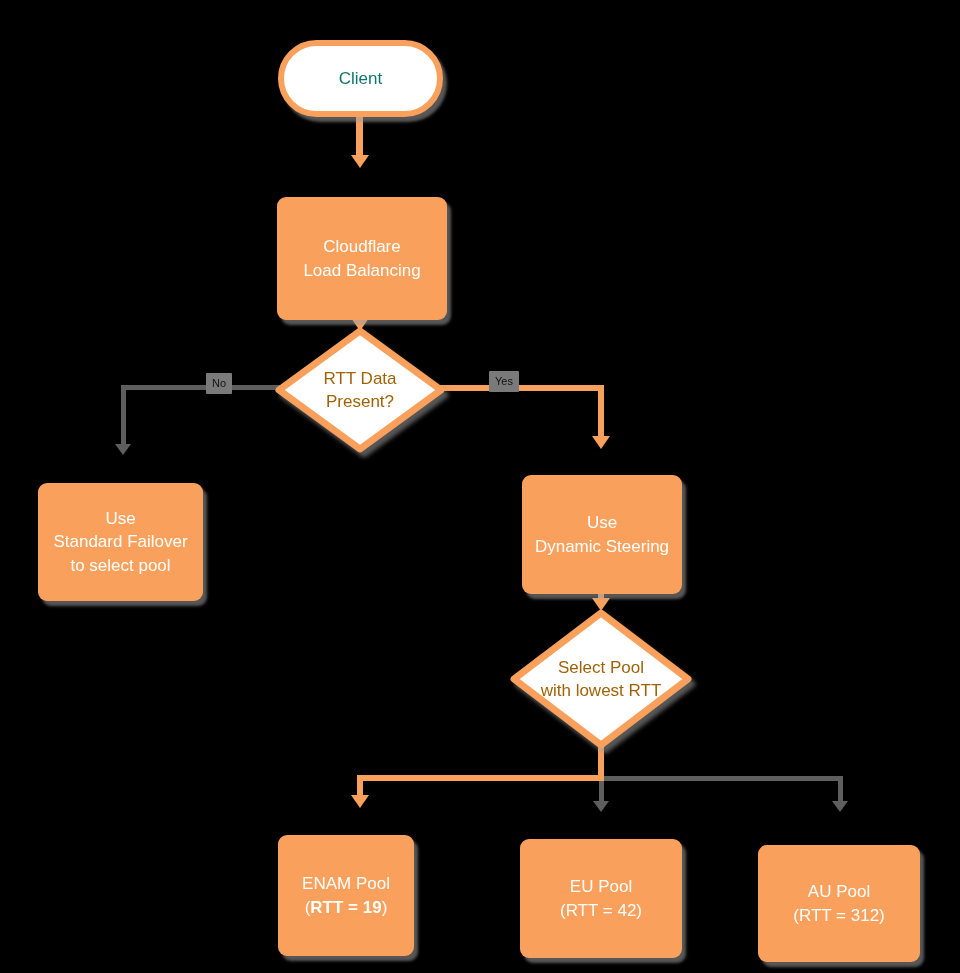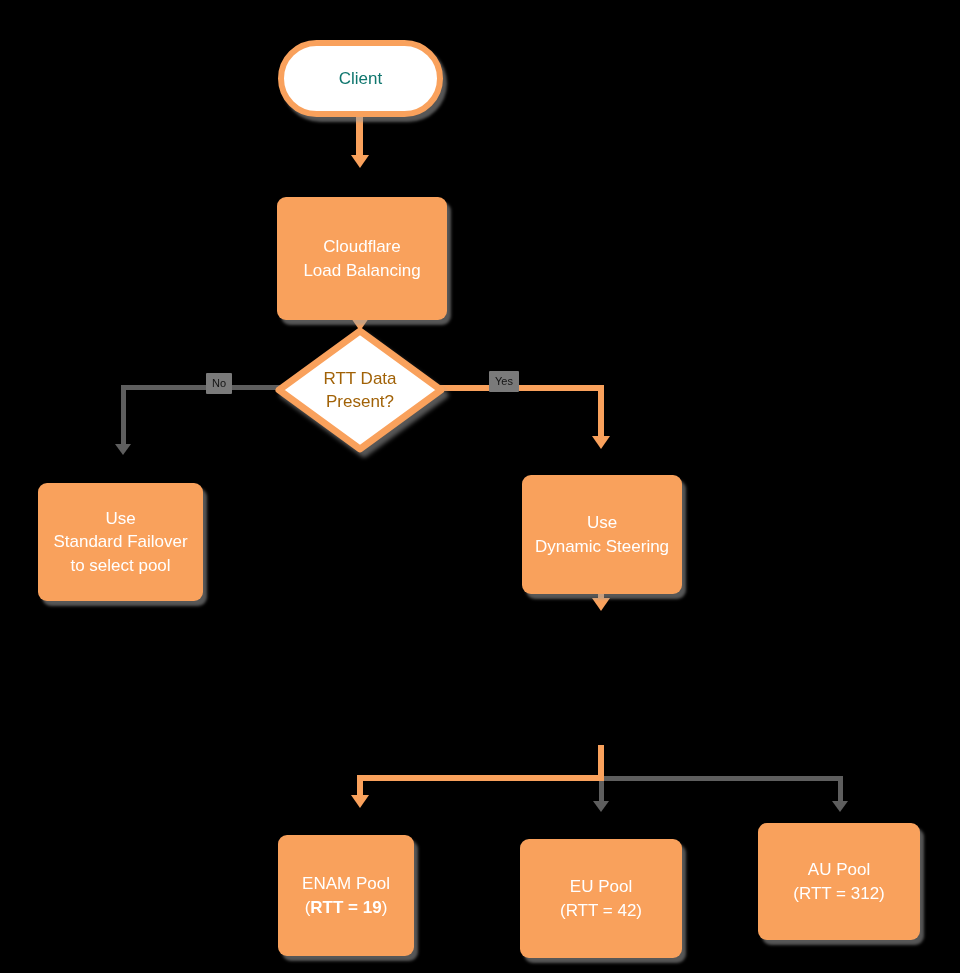--- a/index.html
+++ b/index.html
@@ -43,21 +43,21 @@
 
   
   #n-client{left:278px;top:40px;width:165px;height:77px;}
   #n-cloudflare{left:277px;top:171px;width:170px;height:123px;}
   #d-rtt{left:274px;top:326px;width:172px;height:128px;}
   #n-failover{left:38px;top:457px;width:165px;height:118px;}
   #n-dynamic{left:522px;top:449px;width:160px;height:119px;}
   #d-select{left:509px;top:608px;width:184px;height:142px;}
   #n-enam{left:278px;top:809px;width:136px;height:121px;}
   #n-eu{left:520px;top:813px;width:162px;height:119px;}
-  #n-au{left:758px;top:797px;width:162px;height:117px;}
+  #n-au{left:758px;top:819px;width:162px;height:117px;}
 
   
   #c1v{left:356px;top:115px;width:7px;height:42px;}
   #c1a{left:351px;top:155px;}
   #c2v{left:356px;top:294px;width:7px;height:26px;}
   #c2a{left:351px;top:318px;}
 
   #c3h{left:121px;top:385px;width:166px;height:5px;}
   #c3v{left:121px;top:385px;width:5px;height:60px;}
   #c3a{left:115px;top:444px;}
@@ -140,20 +140,29 @@
     <div>Use</div>
     <div>Standard Failover</div>
     <div>to select pool</div>
   </div>
 
   <div class="node box" id="n-dynamic">
     <div>Use</div>
     <div>Dynamic Steering</div>
   </div>
 
+  <div class="diamond-wrap" id="d-select">
+    <svg width="184" height="142" viewBox="0 0 184 142">
+      <polygon points="92,5 179,71 92,137 5,71" fill="#ffffff" stroke="#F9A15C" stroke-width="7" stroke-linejoin="round"></polygon>
+    </svg>
+    <div class="diamond-text">
+      <div>Select Pool</div>
+      <div>with lowest RTT</div>
+    </div>
+  </div>
 
   <div class="node box" id="n-enam">
     <div>ENAM Pool</div>
     <div>
       <span>(</span><span class="bold">RTT = 19</span><span>)</span>
     </div>
   </div>
 
   <div class="node box" id="n-eu">
     <div>EU Pool</div>

